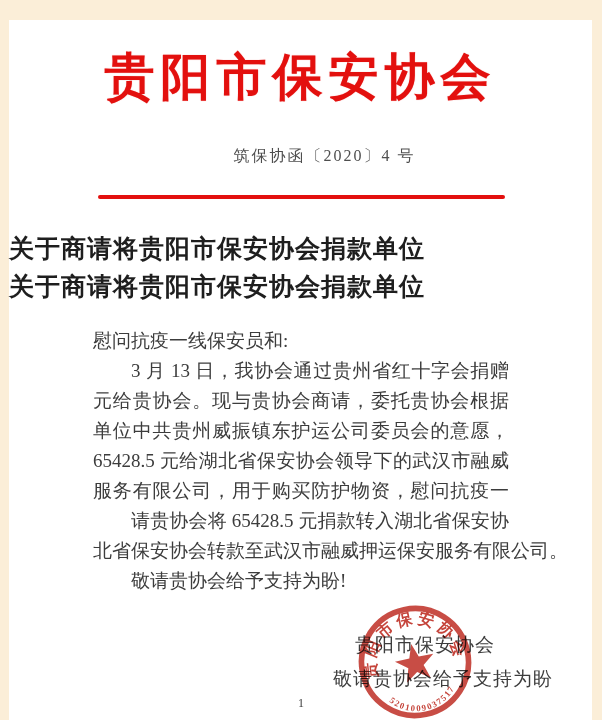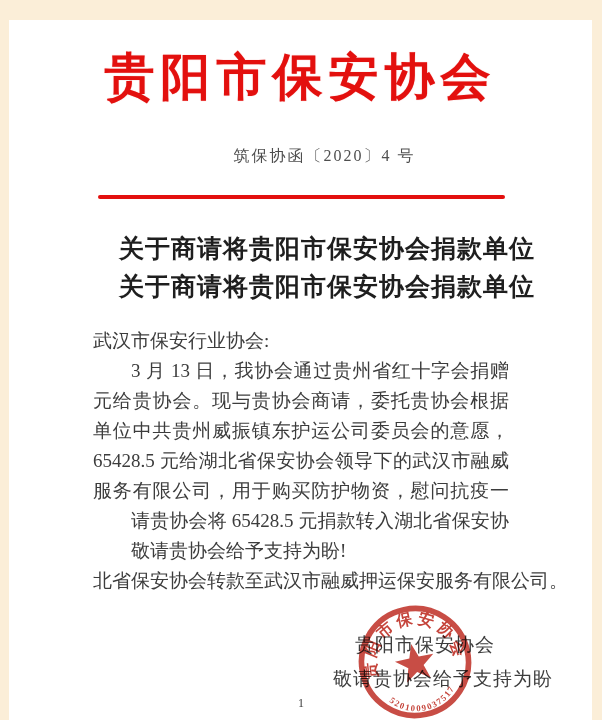--- a/index.html
+++ b/index.html
@@ -25,21 +25,21 @@
   .doc-number{
     position:absolute;left:0;top:126px;width:583px;
     text-align:center;font-size:16px;color:#4e4e4e;letter-spacing:2px;padding-left:24px;
   }
   .red-line{
     position:absolute;left:89px;top:175px;width:407px;height:4px;
     background:#e3100e;border-radius:2px;
   }
   .subject{
     position:absolute;left:0;top:210px;width:526px;
-    text-align:right;font-size:25px;font-weight:bold;color:#1e1e1e;
+    text-align:left;font-size:25px;font-weight:bold;color:#1e1e1e;
     line-height:38px;letter-spacing:1px;
   }
   .body-text{
     position:absolute;left:84px;top:306px;width:416px;
     font-size:19px;color:#3c3c3c;line-height:30px;
   }
   .line{height:30px;white-space:nowrap;}
   .line.fill{text-align:justify;text-align-last:justify;white-space:normal;overflow:hidden;}
   .line.indent{text-indent:2em;}
   .sig-org{
@@ -71,29 +71,29 @@
   <div class="doc-number">筑保协函〔2020〕4 号</div>
 
   <div class="red-line"></div>
 
   <div class="subject">
     <div>关于商请将贵阳市保安协会捐款单位</div>
     <div>关于商请将贵阳市保安协会捐款单位</div>
   </div>
 
   <div class="body-text">
-    <div class="line">武汉市保安行业协会:</div>
+    <div class="line">慰问抗疫一线保安员和:</div>
     <div class="line indent fill">3 月 13 日，我协会通过贵州省红十字会捐赠 284036.2</div>
     <div class="line fill">元给贵协会。现与贵协会商请，委托贵协会根据我协会捐赠</div>
     <div class="line fill">单位中共贵州威振镇东护运公司委员会的意愿，定向捐款</div>
     <div class="line fill">65428.5 元给湖北省保安协会领导下的武汉市融威押运保安</div>
     <div class="line fill">服务有限公司，用于购买防护物资，慰问抗疫一线保安员和</div>
     <div class="line indent fill">请贵协会将 65428.5 元捐款转入湖北省保安协会。由湖</div>
+    <div class="line">北省保安协会转款至武汉市融威押运保安服务有限公司。</div>
     <div class="line indent">敬请贵协会给予支持为盼!</div>
-    <div class="line">北省保安协会转款至武汉市融威押运保安服务有限公司。</div>
   </div>
 
   <div class="sig-org">贵阳市保安协会</div>
   <div class="sig-date">敬请贵协会给予支持为盼</div>
 
   <svg class="seal" viewBox="0 0 140 140">
     <circle cx="70" cy="70" r="52" fill="none" stroke="#c0342a" stroke-width="5.5" opacity="0.95"></circle>
     <polygon points="70,52 74.7,65.5 89,65.8 77.6,74.5 81.8,88.2 70,80 58.2,88.2 62.4,74.5 51,65.8 65.3,65.5" fill="#c0342a" opacity="0.95"></polygon>
     <defs>
       <path id="arcTop" d="M 31,72 A 39,39 0 0 1 109,72"></path>

